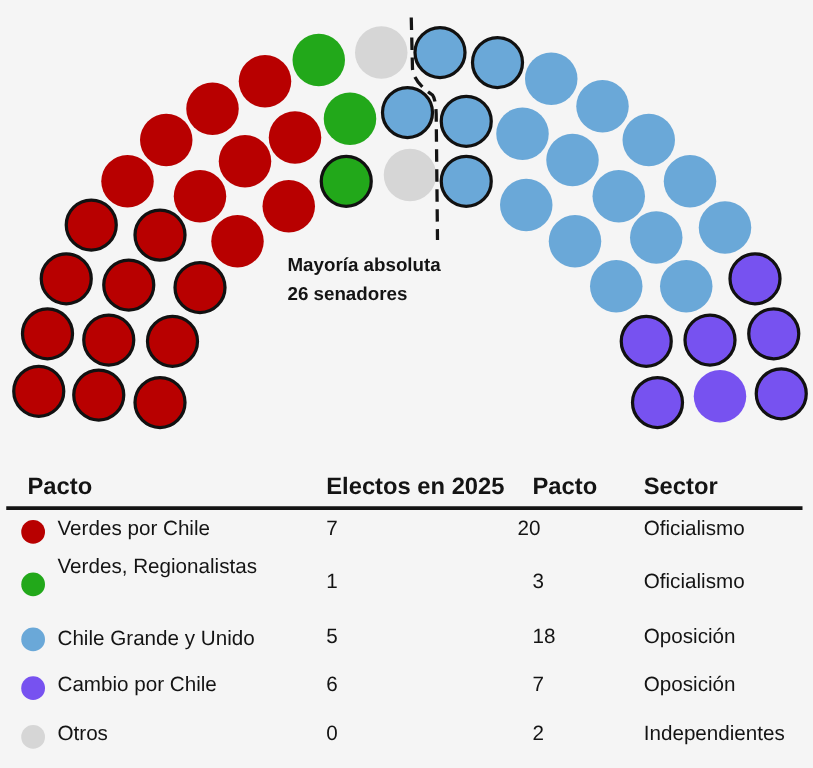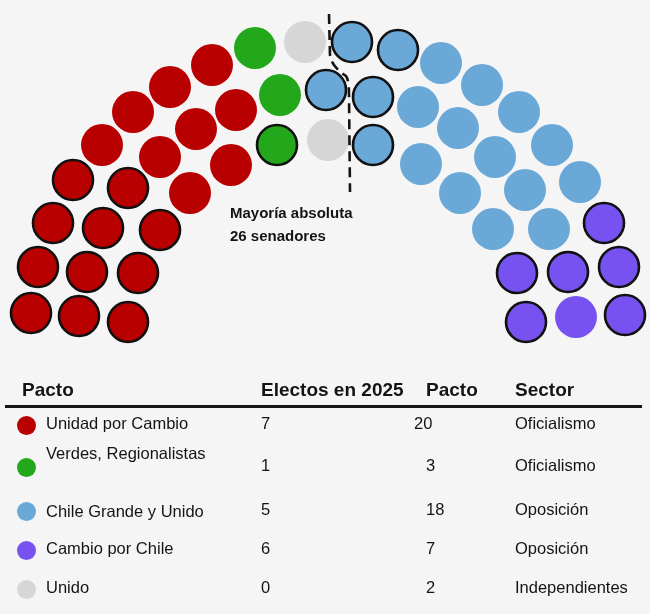--- a/index.html
+++ b/index.html
@@ -82,21 +82,21 @@
 <div class="table">
   <div class="thead">
     <span class="th" style="left:17px">Pacto</span>
     <span class="th" style="left:256px">Electos en 2025</span>
     <span class="th" style="left:421px">Pacto</span>
     <span class="th" style="left:510px">Sector</span>
   </div>
 
   <div class="row" style="height:30px">
     <span class="dot" style="top: 8px; background: rgb(184, 0, 0);"></span>
-    <span class="cell" style="left:41px;top:6px">Unidad por Cambio</span>
+    <span class="cell" style="left:41px;top:6px">Verdes por Chile</span>
     <span class="cell" style="left:256px;top:6px">7</span>
     <span class="cell" style="left:409px;top:6px">20</span>
     <span class="cell" style="left:510px;top:6px">Oficialismo</span>
   </div>
 
   <div class="row" style="height:56px">
     <span class="dot" style="top: 20px; background: rgb(34, 168, 26);"></span>
     <span class="cell" style="left:41px;top:5px;line-height:21px">
       <span>Verdes, Regionalistas</span><br>
     </span>
@@ -116,18 +116,18 @@
   <div class="row" style="height:39px">
     <span class="dot" style="top: 8px; background: rgb(119, 82, 240);"></span>
     <span class="cell" style="left:41px;top:6px">Cambio por Chile</span>
     <span class="cell" style="left:256px;top:6px">6</span>
     <span class="cell" style="left:421px;top:6px">7</span>
     <span class="cell" style="left:510px;top:6px">Oposición</span>
   </div>
 
   <div class="row" style="height:39px">
     <span class="dot" style="top: 8px; background: rgb(214, 214, 214);"></span>
-    <span class="cell" style="left:41px;top:6px">Unido</span>
+    <span class="cell" style="left:41px;top:6px">Otros</span>
     <span class="cell" style="left:256px;top:6px">0</span>
     <span class="cell" style="left:421px;top:6px">2</span>
     <span class="cell" style="left:510px;top:6px">Independientes</span>
   </div>
 </div>
 
 </body></html>

